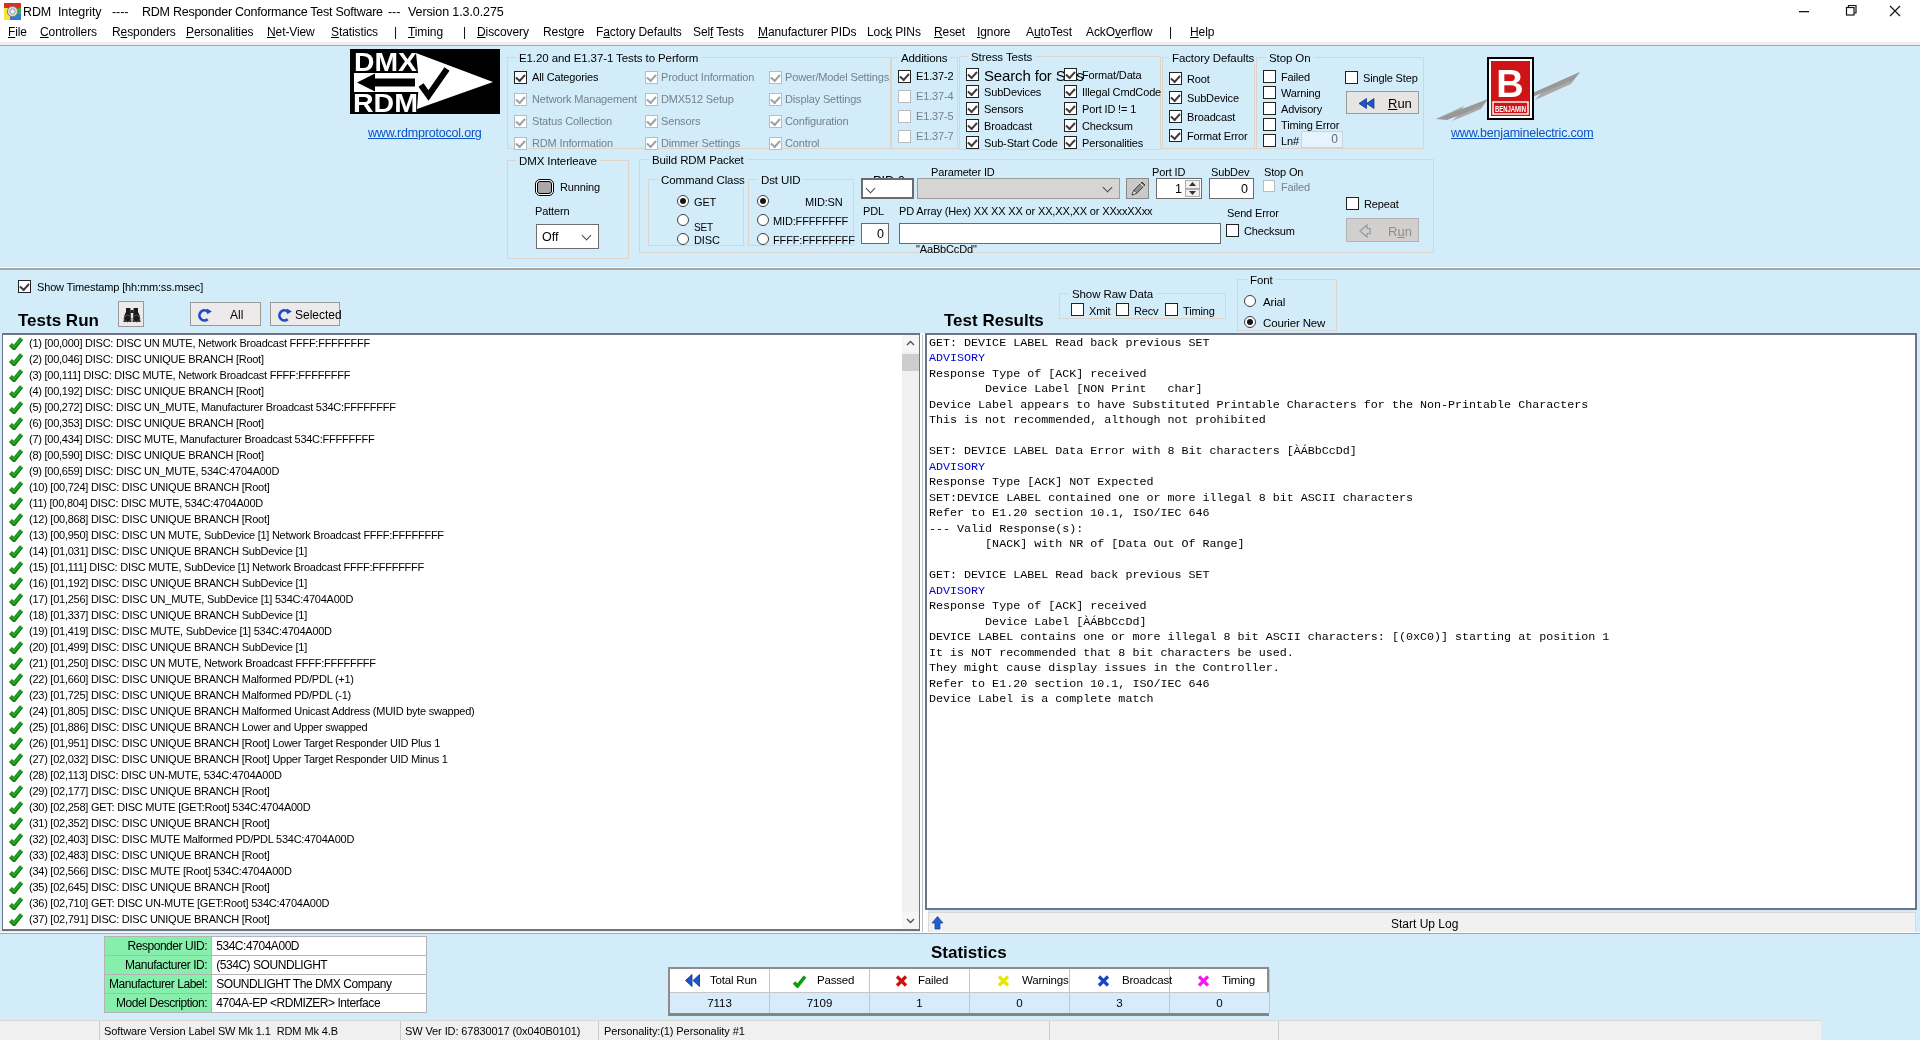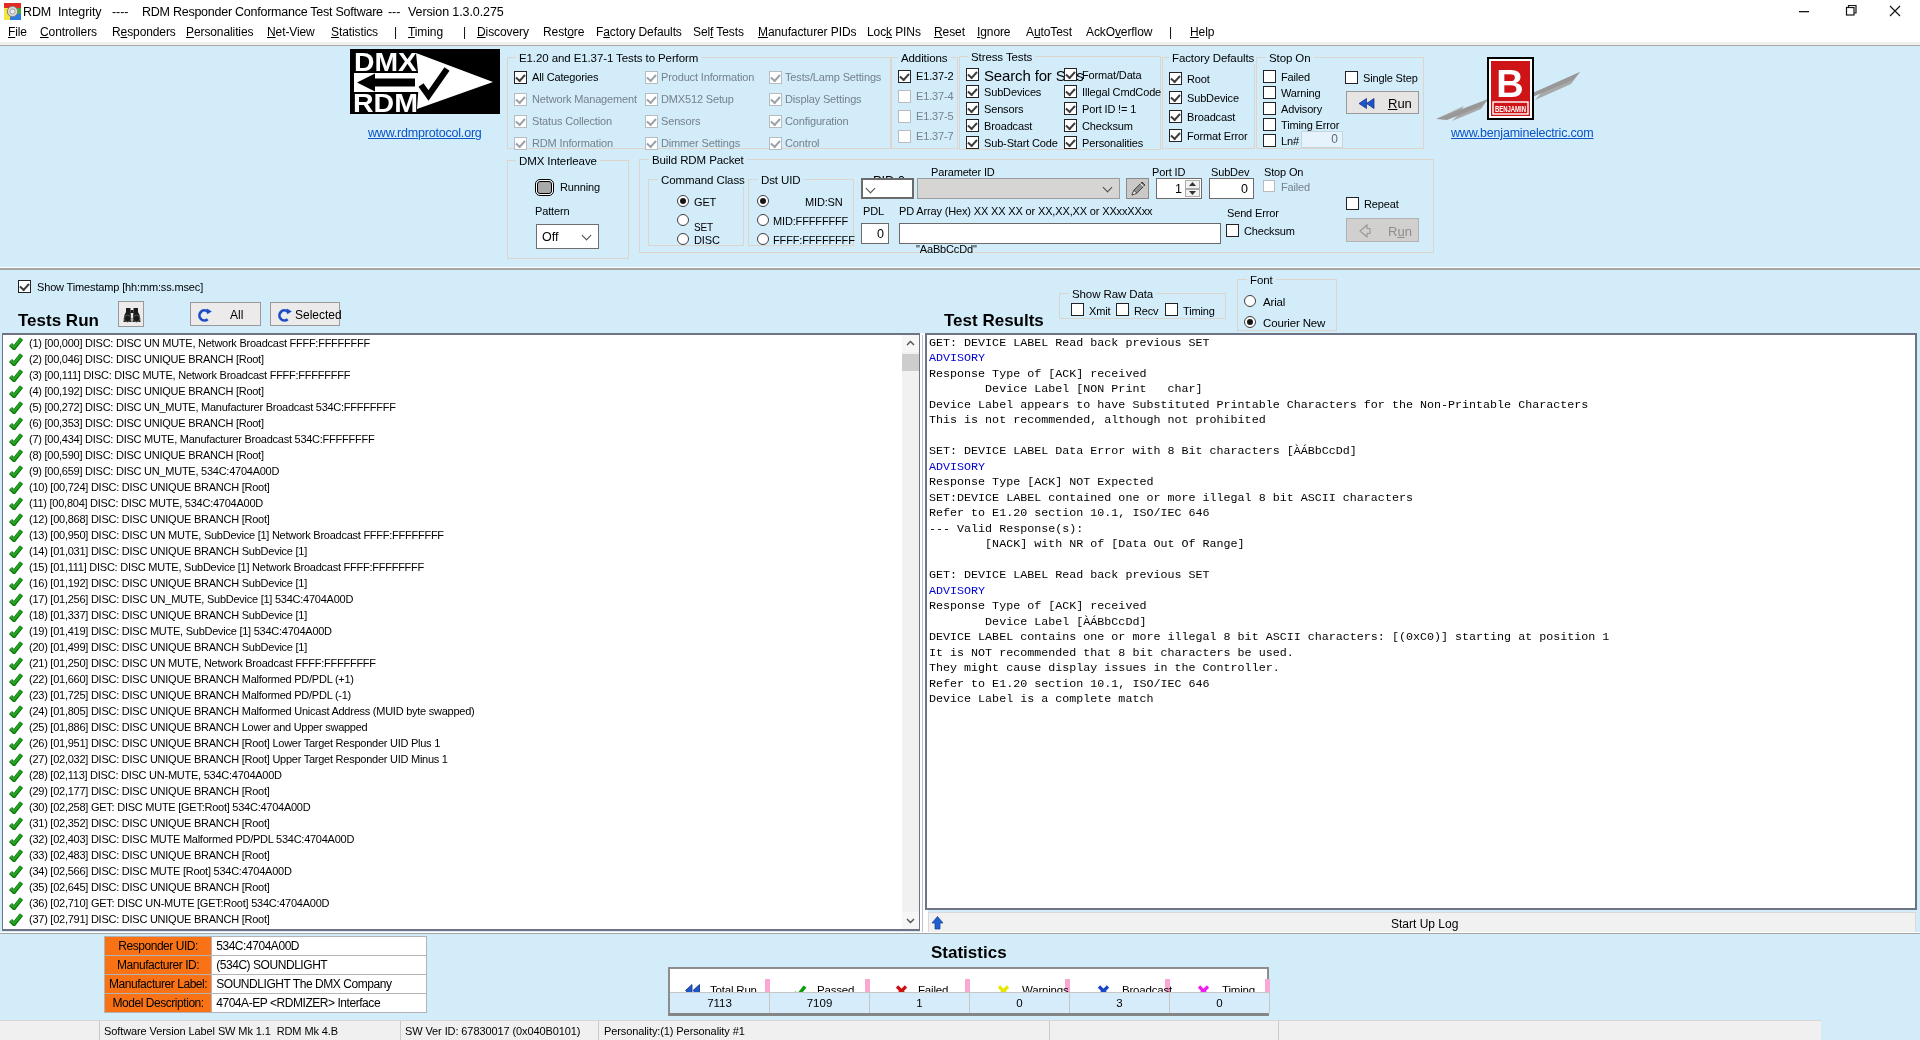--- a/index.html
+++ b/index.html
@@ -37,24 +37,24 @@
 #vsb .thumb{position:absolute;left:0;top:19px;width:17px;height:17px;background:#cdcdcd;}
 #results{position:absolute;left:925px;top:333px;width:992px;height:577px;background:#fff;border:2px solid #6e7486;}
 #results pre{position:absolute;left:2px;top:1px;font-family:"Liberation Mono",monospace;font-size:11.7px;line-height:15.48px;}
 #results pre b{color:#0000d4;font-weight:normal;}
 #startlog{position:absolute;left:928px;top:912px;width:988px;height:21px;background:#f1f1f1;border:1px solid #d9d9d9;}
 #statusbar{position:absolute;left:0;top:1020px;width:1821px;height:20px;background:#f0f0f0;border-top:1px solid #d9d7d6;font-size:11px;letter-spacing:-0.1px;}
 #statusbar span{position:absolute;top:4px;white-space:nowrap;}
 #statusbar i{position:absolute;top:0;width:1px;height:20px;background:#cdcbca;}
 table.infotb{position:absolute;border-collapse:collapse;font-size:12px;letter-spacing:-0.45px;}
 table.infotb td{border:1px solid #b3b3b3;height:19px;padding:0 4px;white-space:nowrap;}
-table.infotb td.k{background:#f97316;text-align:center;width:97px;}
+table.infotb td.k{background:#86efac;text-align:right;width:97px;}
 table.infotb td.v{background:#fff;width:215px;text-align:left;}
 #stats{position:absolute;left:668px;top:967px;width:601px;height:49px;border:2px solid #8d8d8d;border-bottom:3px solid #858585;background:#fff;}
-#stats .hc{position:absolute;top:0;height:23px;border-right:5px solid #f9a8d4;width:100px;margin-top:10px;}
+#stats .hc{position:absolute;top:0;height:23px;border-right:1px solid #f9a8d4;width:100px;}
 #stats .vc{position:absolute;top:23px;height:21px;border-right:1px solid #c6c6c6;border-top:1px solid #c6c6c6;width:100px;background:#d6ecfb;font-size:11.5px;text-align:center;line-height:21px;}
 #stats .hc span{position:absolute;top:5px;font-size:11.5px;letter-spacing:-0.2px;}
 .bigtitle{position:absolute;font-size:17px;font-weight:bold;white-space:nowrap;}
 .combo-ar{position:absolute;width:7px;height:7px;border-left:1.6px solid #4a4a4a;border-bottom:1.6px solid #4a4a4a;transform:rotate(-45deg);}
 </style></head><body>
 
 <div id="titlebar">
 <svg class="abs" style="left:4px;top:3px" width="17" height="17" viewBox="0 0 17 17">
 <rect x="0" y="0" width="17" height="6" fill="#e52a22"></rect>
 <rect x="0" y="5" width="6" height="12" fill="#f5e63c"></rect>
@@ -138,21 +138,21 @@
 <div class="lbl dis" style="left:532px;top:137px;font-size:11px">RDM Information</div>
 <div class="cb ck dd" style="left:645px;top:71px;width:13px;height:13px"></div>
 <div class="lbl dis" style="left:661px;top:71px;font-size:11px">Product Information</div>
 <div class="cb ck dd" style="left:645px;top:93px;width:13px;height:13px"></div>
 <div class="lbl dis" style="left:661px;top:93px;font-size:11px">DMX512 Setup</div>
 <div class="cb ck dd" style="left:645px;top:115px;width:13px;height:13px"></div>
 <div class="lbl dis" style="left:661px;top:115px;font-size:11px">Sensors</div>
 <div class="cb ck dd" style="left:645px;top:137px;width:13px;height:13px"></div>
 <div class="lbl dis" style="left:661px;top:137px;font-size:11px">Dimmer Settings</div>
 <div class="cb ck dd" style="left:769px;top:71px;width:13px;height:13px"></div>
-<div class="lbl dis" style="left:785px;top:71px;font-size:11px">Tests/Lamp Settings</div>
+<div class="lbl dis" style="left:785px;top:71px;font-size:11px">Power/Model Settings</div>
 <div class="cb ck dd" style="left:769px;top:93px;width:13px;height:13px"></div>
 <div class="lbl dis" style="left:785px;top:93px;font-size:11px">Display Settings</div>
 <div class="cb ck dd" style="left:769px;top:115px;width:13px;height:13px"></div>
 <div class="lbl dis" style="left:785px;top:115px;font-size:11px">Configuration</div>
 <div class="cb ck dd" style="left:769px;top:137px;width:13px;height:13px"></div>
 <div class="lbl dis" style="left:785px;top:137px;font-size:11px">Control</div>
 <div class="gb" style="left:891px;top:57px;width:67px;height:92px">
     <span style="left:6px">Additions</span>
   </div>
 <div class="cb ck" style="left:898px;top:70px;width:13px;height:13px"></div>

